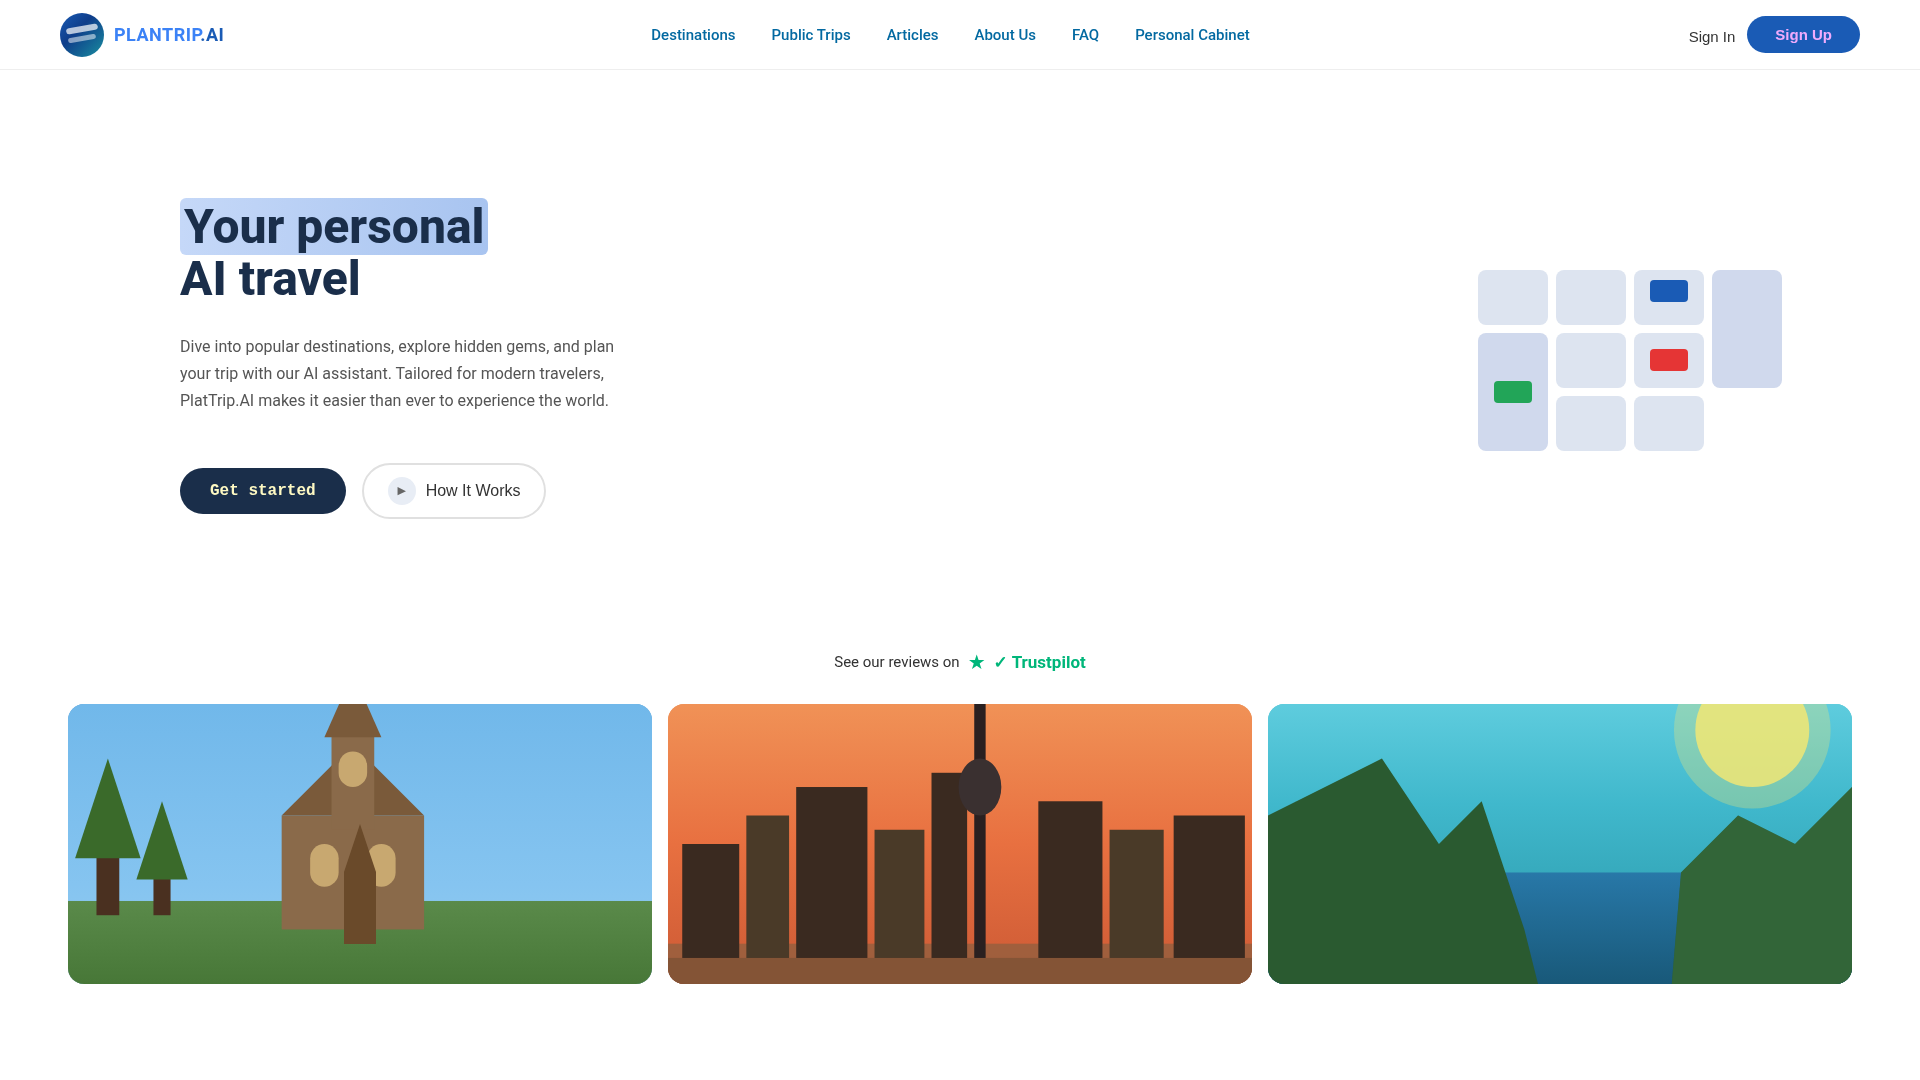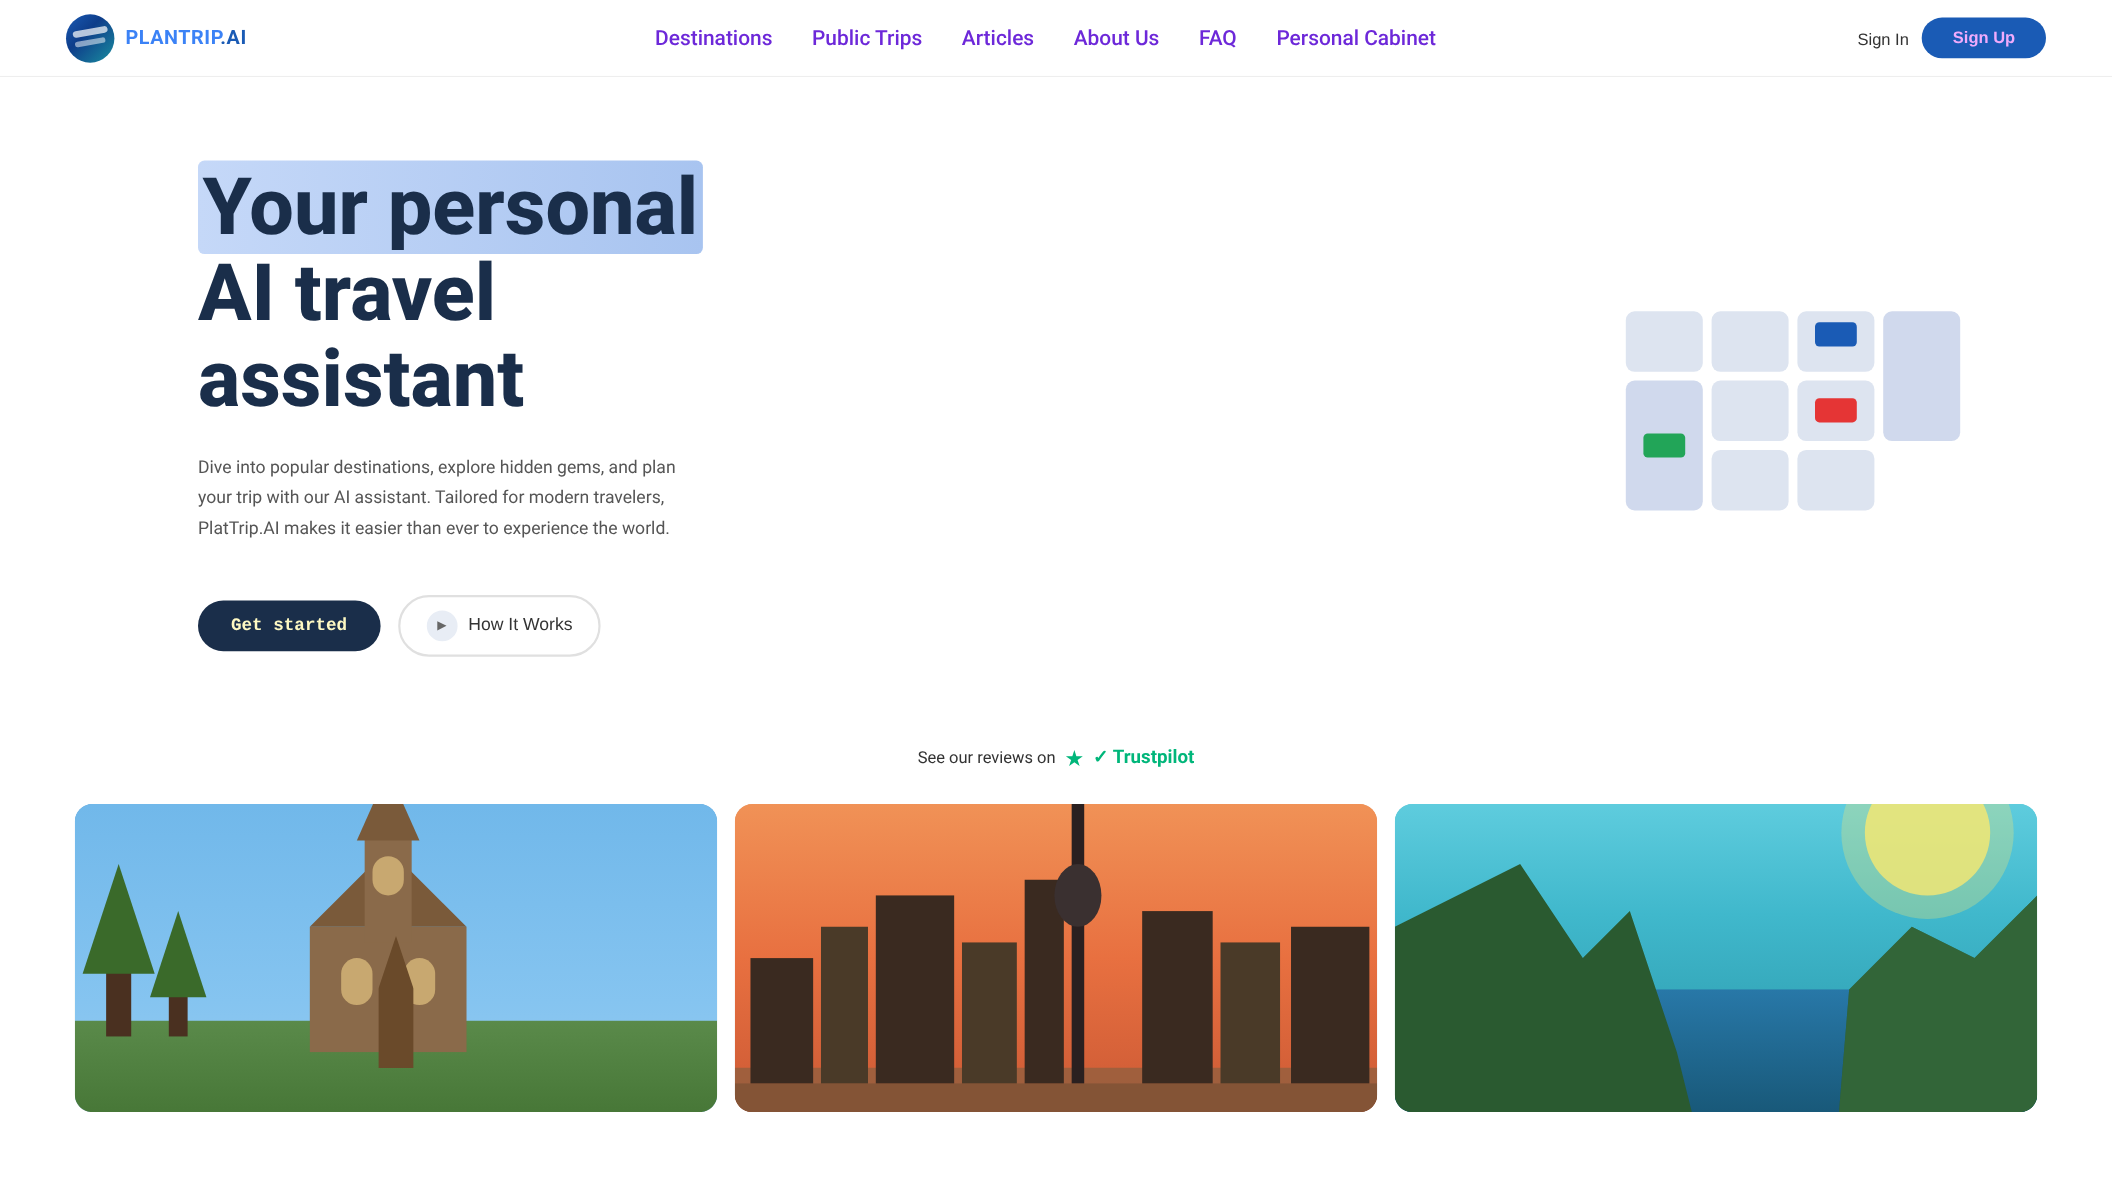--- a/index.html
+++ b/index.html
@@ -34,21 +34,21 @@
       background: rgba(255,255,255,0.5);
       border-radius: 3px;
       top: 23px; left: 8px;
       transform: rotate(-10deg);
     }
     .logo-text { font-size: 18px; font-weight: 700; color: #1a2e4a; letter-spacing: 0.5px; }
     .logo-text span { color: #3b82f6; }
 
     .nav-links { display: flex; align-items: center; gap: 36px; }
     .nav-links a {
-      text-decoration: none; color: #6d28d9; font-size: 19px; font-weight: 500;
+      text-decoration: none; color: #0369a1; font-size: 15px; font-weight: 500;
       transition: color 0.2s;
     }
 
     .nav-actions { display: flex; align-items: flex-end; }
     .sign-in-btn {
       background: none; border: none; color: #333; font-size: 15px;
       font-weight: 500; cursor: pointer; padding: 8px 12px;
     }
     .sign-up-btn {
       background: #1a5bb5; color: #f0abfc; border: none; border-radius: 25px;
@@ -56,21 +56,21 @@
       transition: background 0.2s;
     }
 
     
     .hero {
       display: flex; align-items: center; justify-content: space-between;
       padding: 80px 60px 60px 180px; min-height: 560px; position: relative;
     }
     .hero-content { max-width: 520px; }
     .hero-title {
-      font-size: 72px; font-weight: 800; line-height: 1.08; color: #1a2e4a;
+      font-size: 48px; font-weight: 800; line-height: 1.08; color: #1a2e4a;
       margin-bottom: 28px;
     }
     .hero-title .highlight {
       background: linear-gradient(90deg, #c5d8f8 0%, #a8c4f0 100%);
       border-radius: 6px; padding: 0 4px; display: inline;
     }
     .hero-desc {
       font-size: 16px; color: #555; line-height: 1.7; margin-bottom: 48px;
       max-width: 440px;
     }
@@ -184,21 +184,20 @@
     <button class="sign-in-btn">Sign In</button>
     <button class="sign-up-btn">Sign Up</button>
   </div>
 </nav>
 
 <section class="hero">
   <div class="hero-content">
     <h1 class="hero-title">
       <span class="highlight">Your personal</span><br>
       <span>AI travel</span><br>
-      <span>assistant</span>
     </h1>
     <p class="hero-desc">Dive into popular destinations, explore hidden gems, and plan your trip with our AI assistant. Tailored for modern travelers, PlatTrip.AI makes it easier than ever to experience the world.</p>
     <div class="hero-buttons">
       <button class="get-started-btn">Get started</button>
       <button class="how-it-works-btn">
         <span class="play-icon">▶</span>
         <span>How It Works</span>
       </button>
     </div>
   </div>

